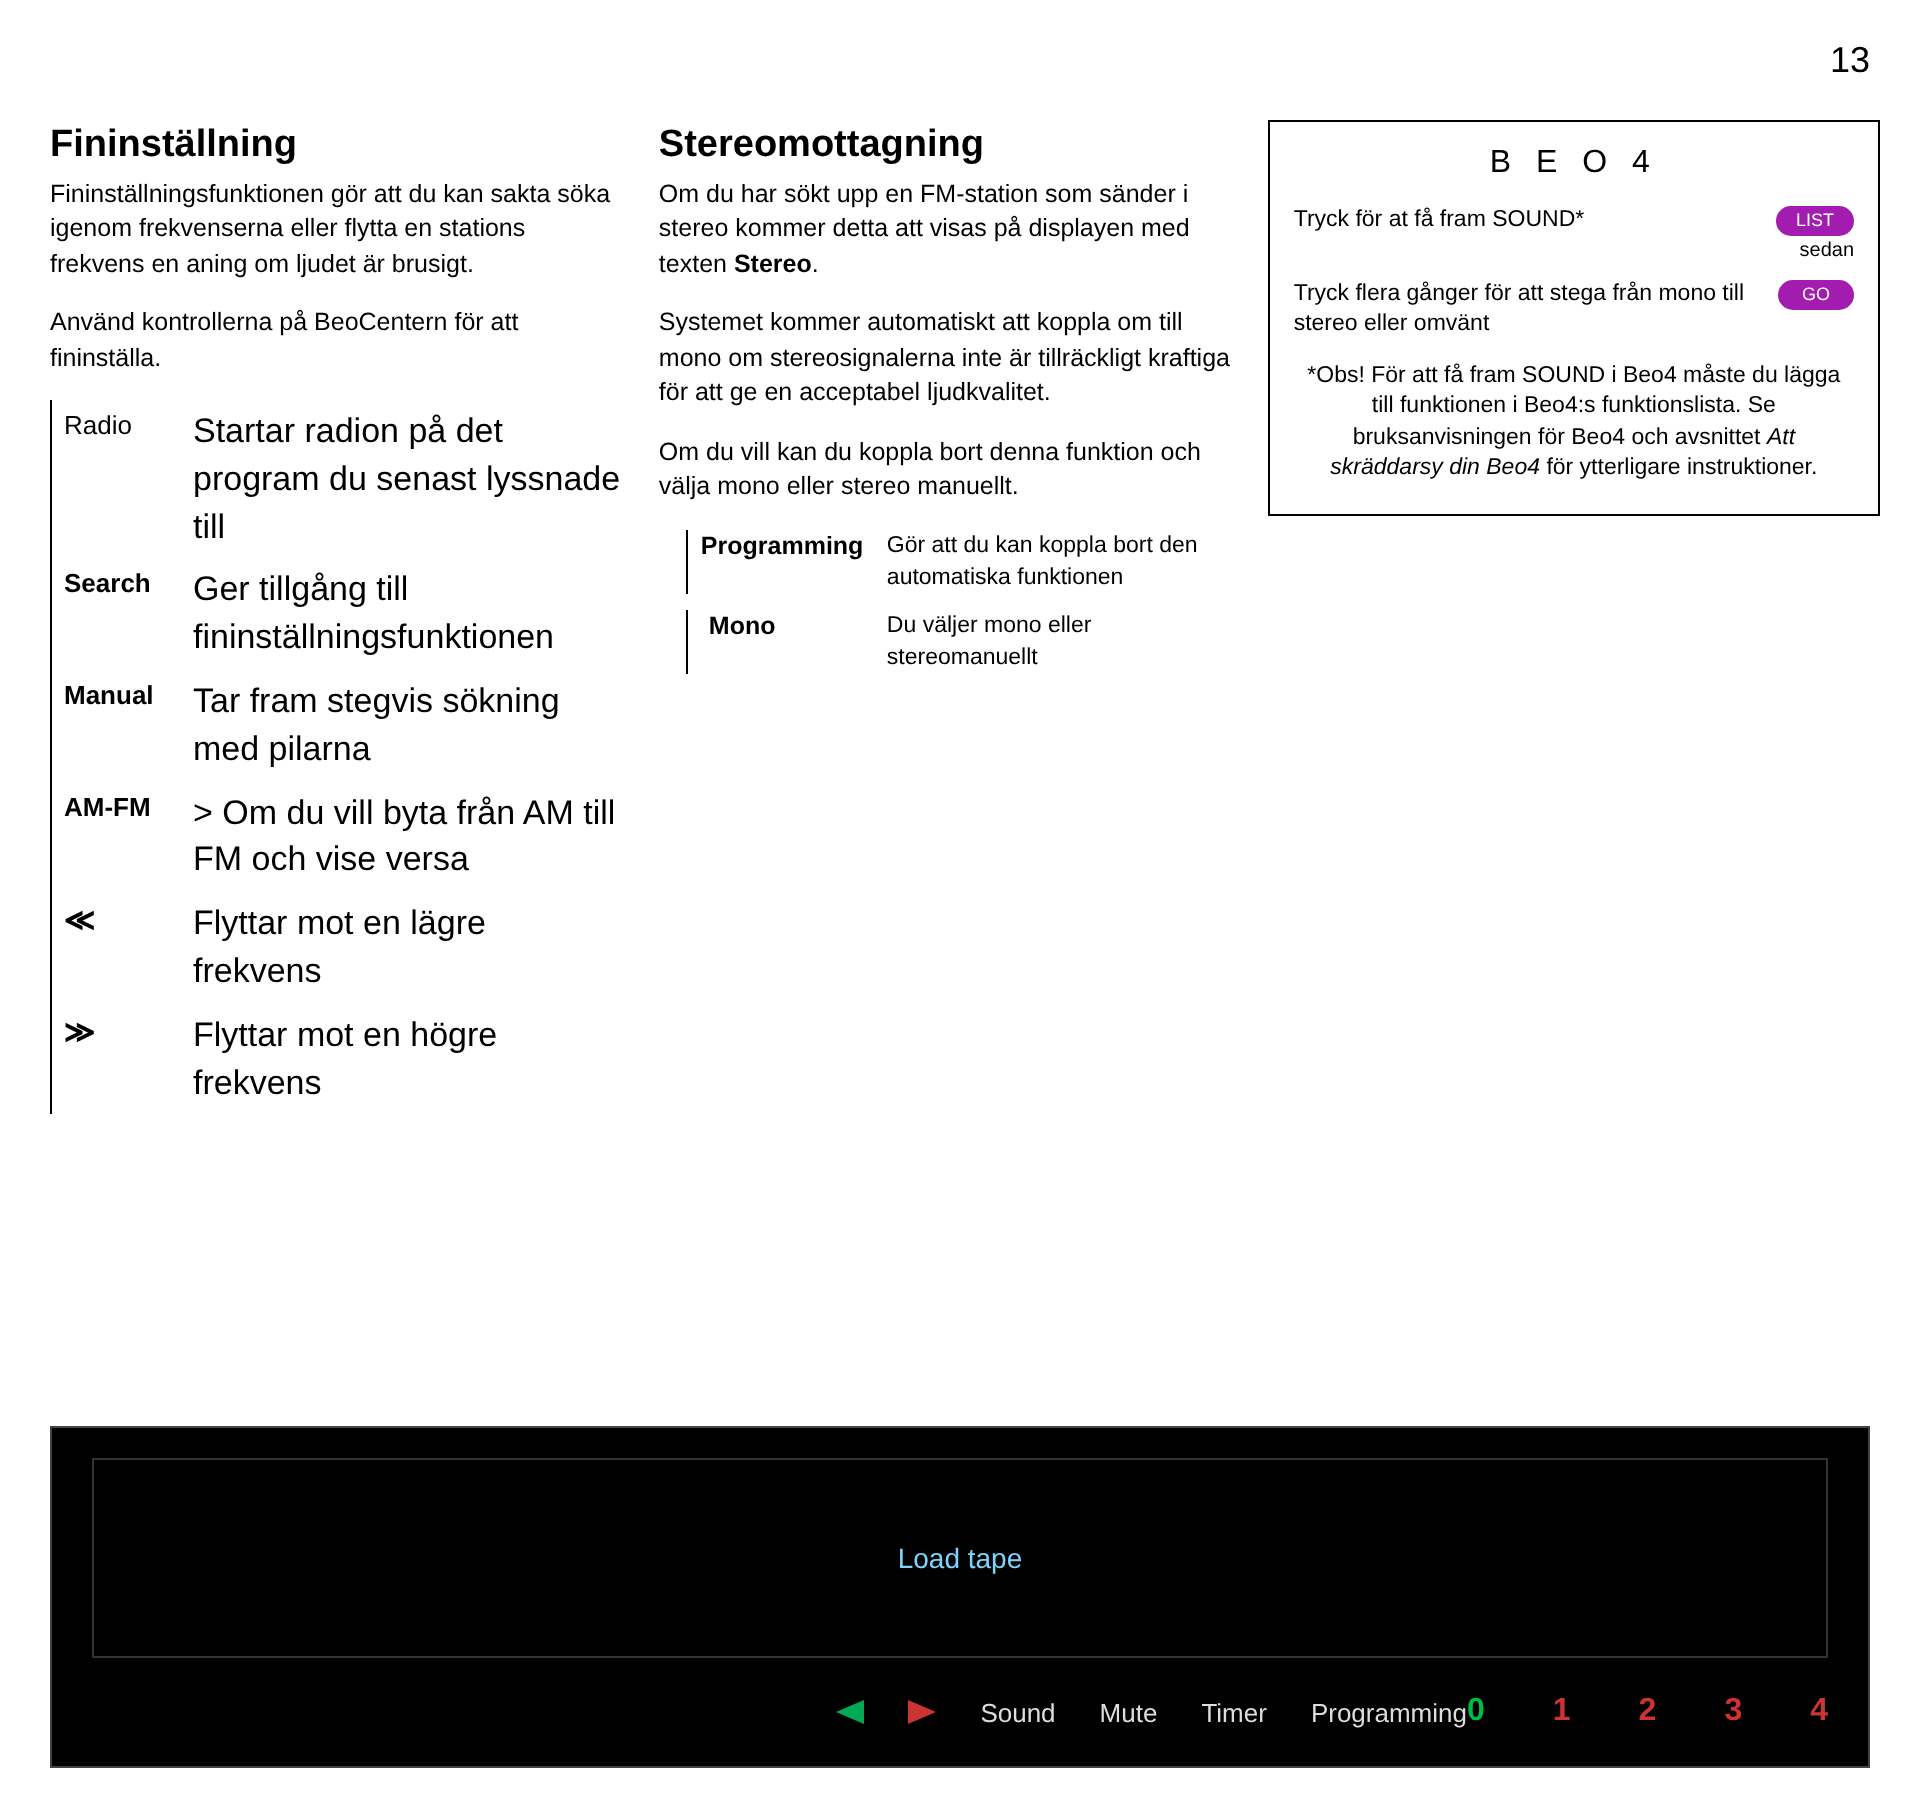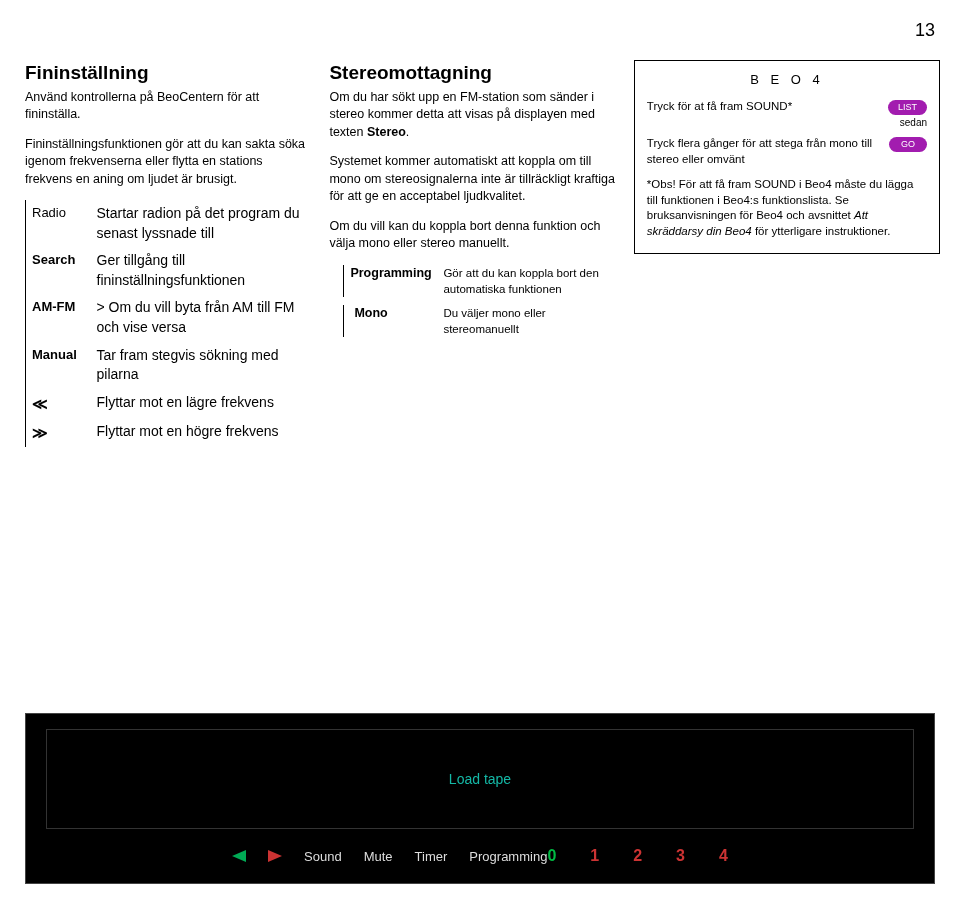--- a/index.html
+++ b/index.html
@@ -50,21 +50,21 @@
     border-left: 1px solid #000;
     padding-left: 6px;
   }
   .def-term {
     width: 65px;
     font-weight: bold;
     font-size: 13px;
   }
   .def-term-thin { font-weight: normal; }
   .def-desc {
-    font-size: 14px;
+    font-size: 17px;
     padding-left: 6px;
     border-left: none;
   }
   .def-term-box { border-left: 1px solid #000; padding-left:6px;}
   .sym { font-size: 15px; font-weight:bold;}
   .sub-def {
     display: flex;
     margin-bottom: 8px;
   }
   .sub-def .t {
@@ -81,42 +81,42 @@
   
   .beo-box {
     border: 1px solid #000;
     padding: 10px 12px 14px 12px;
     font-size: 11.5px;
     line-height: 1.35;
   }
   .beo-title {
     text-align: center;
     letter-spacing: 4px;
-    font-size: 13px;
+    font-size: 16px;
     margin-bottom: 10px;
   }
   .beo-row {
     display: flex;
     justify-content: center;
     margin-bottom: 6px;
   }
   .beo-row .txt { flex: 1; padding-right: 6px; }
   .pill {
     background: #a21caf;
     color: #fff;
     border-radius: 10px;
     padding: 1px 10px;
     font-size: 9px;
     text-align: center;
     min-width: 38px;
     display: inline-block;
     height: 15px;
     line-height: 13px;
   }
-  .beo-note { margin-top: 10px; font-style: normal; }
+  .beo-note { margin-top: 10px; font-style: normal; text-align: center; }
   .italic { font-style: italic; }
   
   .panel {
     position: absolute;
     bottom: 20px;
     left: 25px;
     right: 25px;
     background: #000;
     color: #fff;
     border: 1px solid #444;
@@ -124,27 +124,27 @@
   }
   .panel-inner {
     border: 1px solid #333;
     min-height: 100px;
     margin-bottom: 18px;
     display: flex;
     align-items: center;
     justify-content: center;
   }
   .load-tape {
-    color: #14b8a6;
+    color: #7dd3fc;
     font-size: 14px;
   }
   .panel-bottom {
     display: flex;
     align-items: center;
-    justify-content: center;
+    justify-content: flex-end;
   }
   .panel-left {
     display: flex;
     align-items: center;
     gap: 22px;
   }
   .tri-left, .tri-right {
     width: 0; height: 0;
     border-top: 6px solid transparent;
     border-bottom: 6px solid transparent;
@@ -166,39 +166,39 @@
 </style>
 </head>
 <body>
 
 <div class="page-number">13</div>
 
 <div class="content">
 
   <div class="col col1">
     <div class="heading">Fininställning</div>
+    <div class="p">Fininställningsfunktionen gör att du kan sakta söka igenom frekvenserna eller flytta en stations frekvens en aning om ljudet är brusigt.</div>
     <div class="p">Använd kontrollerna på BeoCentern för att fininställa.</div>
-    <div class="p">Fininställningsfunktionen gör att du kan sakta söka igenom frekvenserna eller flytta en stations frekvens en aning om ljudet är brusigt.</div>
 
     <div class="def-table">
       <div class="def-row">
         <div class="def-term def-term-box def-term-thin">Radio</div>
         <div class="def-desc">Startar radion på det program du senast lyssnade till</div>
       </div>
       <div class="def-row">
         <div class="def-term def-term-box">Search</div>
         <div class="def-desc">Ger tillgång till fininställningsfunktionen</div>
       </div>
       <div class="def-row">
+        <div class="def-term def-term-box">Manual</div>
+        <div class="def-desc">Tar fram stegvis sökning med pilarna</div>
+      </div>
+      <div class="def-row">
         <div class="def-term def-term-box">AM-FM</div>
         <div class="def-desc">&gt; Om du vill byta från AM till FM och vise versa</div>
-      </div>
-      <div class="def-row">
-        <div class="def-term def-term-box">Manual</div>
-        <div class="def-desc">Tar fram stegvis sökning med pilarna</div>
       </div>
       <div class="def-row">
         <div class="def-term def-term-box sym">≪</div>
         <div class="def-desc">Flyttar mot en lägre frekvens</div>
       </div>
       <div class="def-row">
         <div class="def-term def-term-box sym">≫</div>
         <div class="def-desc">Flyttar mot en högre frekvens</div>
       </div>
     </div>

